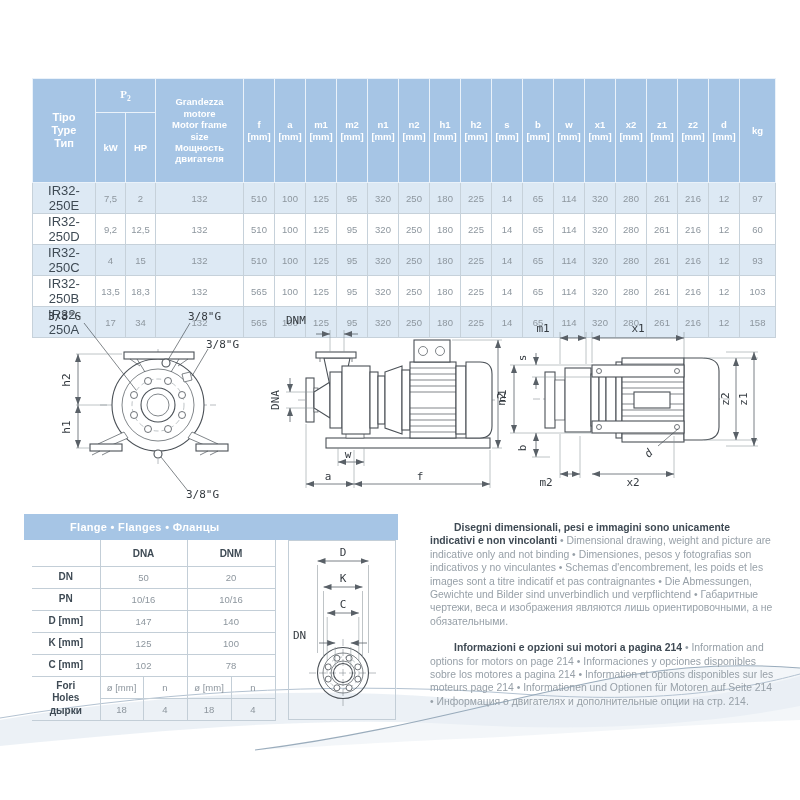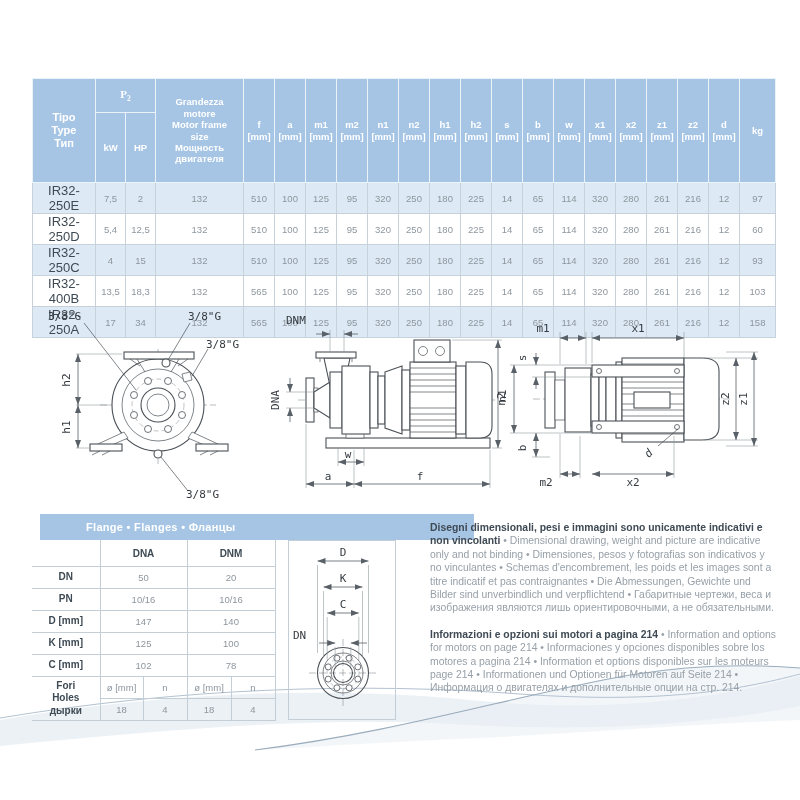--- a/index.html
+++ b/index.html
@@ -19,39 +19,39 @@
   .main-table .th-p2{font-size:11px;font-family:Liberation Serif, serif;}
   .main-table .th-p2 sub{font-size:7.5px;}
   .main-table thead tr.r1{height:34px;}
   .main-table thead tr.r2{height:70px;}
   .main-table td{height:21px;border:1px solid #c6d1da;color:#8d969e;
      font-size:9.5px;text-align:center;vertical-align:middle;padding:0;background:#ffffff;}
   .main-table tr.alt td{background:#dde9f4;}
   .main-table td.td-type{font-weight:normal;color:#3e4a54;font-size:13px;}
 
   
-  .flange-bar{left:40px;top:514px;width:434px;height:26px;background:#a6c5e5;
+  .flange-bar{left:24px;top:514px;width:374px;height:26px;background:#a6c5e5;
      color:#fff;font-weight:bold;font-size:11px;line-height:26px;
      padding-left:46px;box-sizing:border-box;letter-spacing:.3px;}
   .flange-table{left:32px;top:540px;width:243px;}
   .flange-table th,.flange-table td{border:1px solid #c3ced7;text-align:center;
      vertical-align:middle;padding:0;background:transparent;}
   .flange-table th{color:#3e4a54;font-size:10px;height:26px;font-weight:bold;}
   .flange-table td{color:#8d969e;font-size:9.5px;height:21px;}
   .flange-table td.fl-label{color:#3e4a54;font-weight:bold;font-size:10px;white-space:pre-line;line-height:1.25;}
   .flange-table th:first-child,.flange-table td:first-child{border-left:none;}
   .flange-table tr:first-child th{border-top:none;}
 
   .flange-draw-box{left:288px;top:540px;width:106px;height:178px;border:1px solid #c3ced7;}
 
   
   .notes{left:430px;top:521px;width:347px;font-size:10.4px;line-height:13.4px;
      color:#97a0a8;text-align:left;}
   .notes p{margin:0 0 13px 0;}
-  .notes b{color:#3f4a54;}
+  .notes b{color:#3f4a54;margin-left:24px;}
 
   
   svg{overflow:visible;}
   svg text{font-family:"DejaVu Sans Mono",monospace;font-size:11px;fill:#353b41;}
   .ln  {stroke:#4b5157;stroke-width:1.1;fill:none;}
   .lnt {stroke:#4b5157;stroke-width:.7;fill:none;}
   .fw  {stroke:#4b5157;stroke-width:1.1;fill:#ffffff;}
   .fwt {stroke:#4b5157;stroke-width:.7;fill:#ffffff;}
   .dim {stroke:#596067;stroke-width:.8;fill:none;}
   .ext {stroke:#8a9299;stroke-width:.55;fill:none;}
@@ -164,21 +164,21 @@
         <td>114</td>
         <td>320</td>
         <td>280</td>
         <td>261</td>
         <td>216</td>
         <td>12</td>
         <td>97</td>
       </tr>
       <tr>
         <td class="td-type">IR32-250D</td>
-        <td>5,4</td>
+        <td>9,2</td>
         <td>12,5</td>
         <td>132</td>
         <td>510</td>
         <td>100</td>
         <td>125</td>
         <td>95</td>
         <td>320</td>
         <td>250</td>
         <td>180</td>
         <td>225</td>
@@ -209,21 +209,21 @@
         <td>65</td>
         <td>114</td>
         <td>320</td>
         <td>280</td>
         <td>261</td>
         <td>216</td>
         <td>12</td>
         <td>93</td>
       </tr>
       <tr>
-        <td class="td-type">IR32-400B</td>
+        <td class="td-type">IR32-250B</td>
         <td>13,5</td>
         <td>18,3</td>
         <td>132</td>
         <td>565</td>
         <td>100</td>
         <td>125</td>
         <td>95</td>
         <td>320</td>
         <td>250</td>
         <td>180</td>

